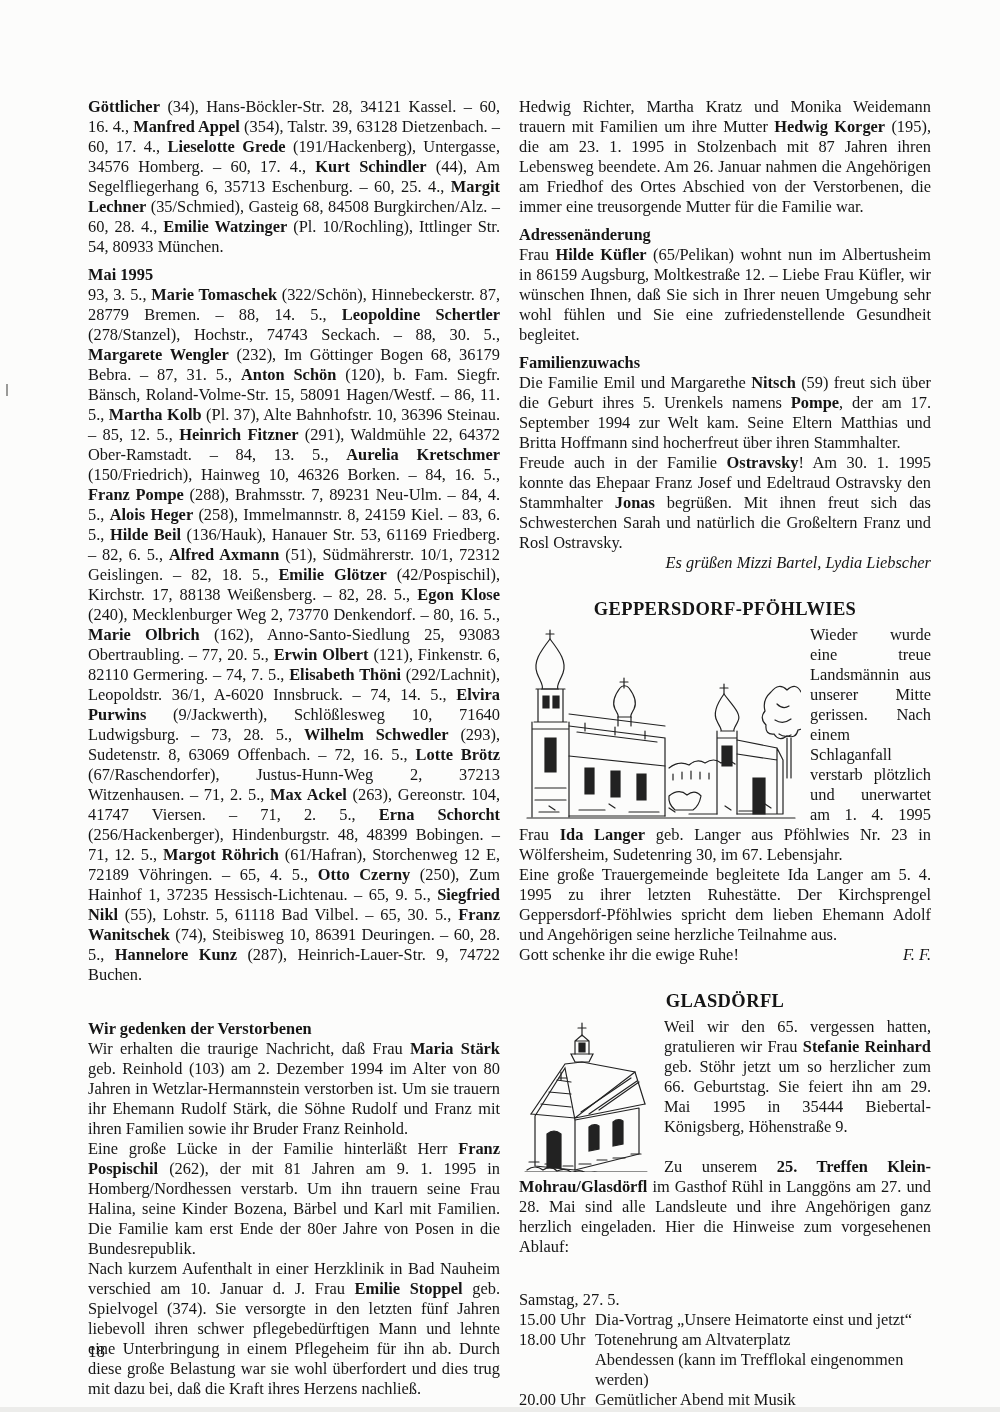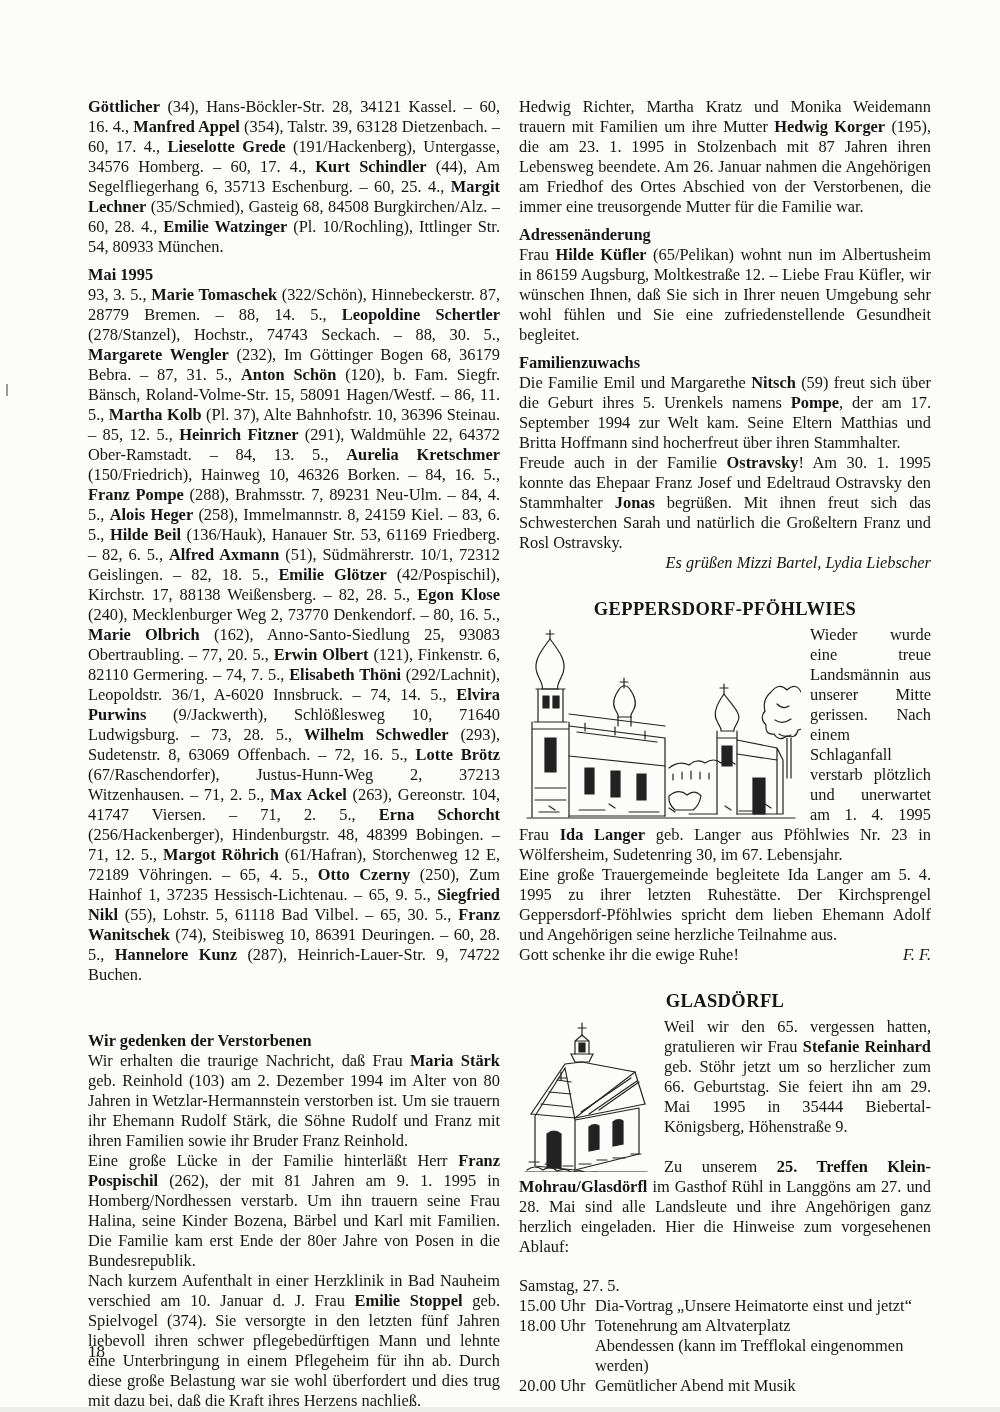--- a/index.html
+++ b/index.html
@@ -3,31 +3,31 @@
 <meta charset="utf-8">
 <style>
   * { margin:0; padding:0; box-sizing:border-box; }
   html, body { width:1000px; background:#ffffff; }
   body { font-family:"Liberation Serif","DejaVu Serif",serif; color:#151515; }
   .page { position:relative; width:1000px; height:1412px; background:#fcfcfb; overflow:hidden; }
   .columns { display:flex; gap:19px; padding:97px 0 0 88px; width:931px; align-items:flex-start; }
   .col { width:412px; font-size:16.4px; line-height:20px; }
   .para { text-align:justify; }
   .subhead { font-size:16.4px; font-weight:bold; margin-top:8px; }
-  .gap-lg { margin-top:46px; }
+  .gap-lg { margin-top:34px; }
   .sectionhead { font-size:18.5px; font-weight:bold; text-align:center; letter-spacing:.4px;
                  margin:26px 0 6px 0; clear:both; }
   .signoff { text-align:right; font-style:italic; }
   .closing-row { display:flex; justify-content:space-between; }
   .closing-row .initials { font-style:italic; }
   .illustrated { overflow:visible; }
   .illust { float:left; margin:3px 9px 2px 0; }
   .illust.chapel { margin-right:12px; }
   .spaced { margin-top:20px; }
-  .sched-label { margin-top:19px; text-align:left; }
+  .sched-label { margin-top:33px; text-align:left; }
   .sched-row { display:flex; }
   .sched-time { width:76px; flex:none; }
   .sched-text { flex:1; text-align:left; }
   .pagenum { position:absolute; left:88px; top:1342px; font-size:17px; }
   .scan-edge { position:absolute; left:0; right:0; bottom:0; height:5px; background:#ececea; }
   .scan-mark { position:absolute; left:6px; top:384px; width:2px; height:12px; background:#9a9a98; }
   svg { display:block; }
 </style>
 </head>
 <body>

